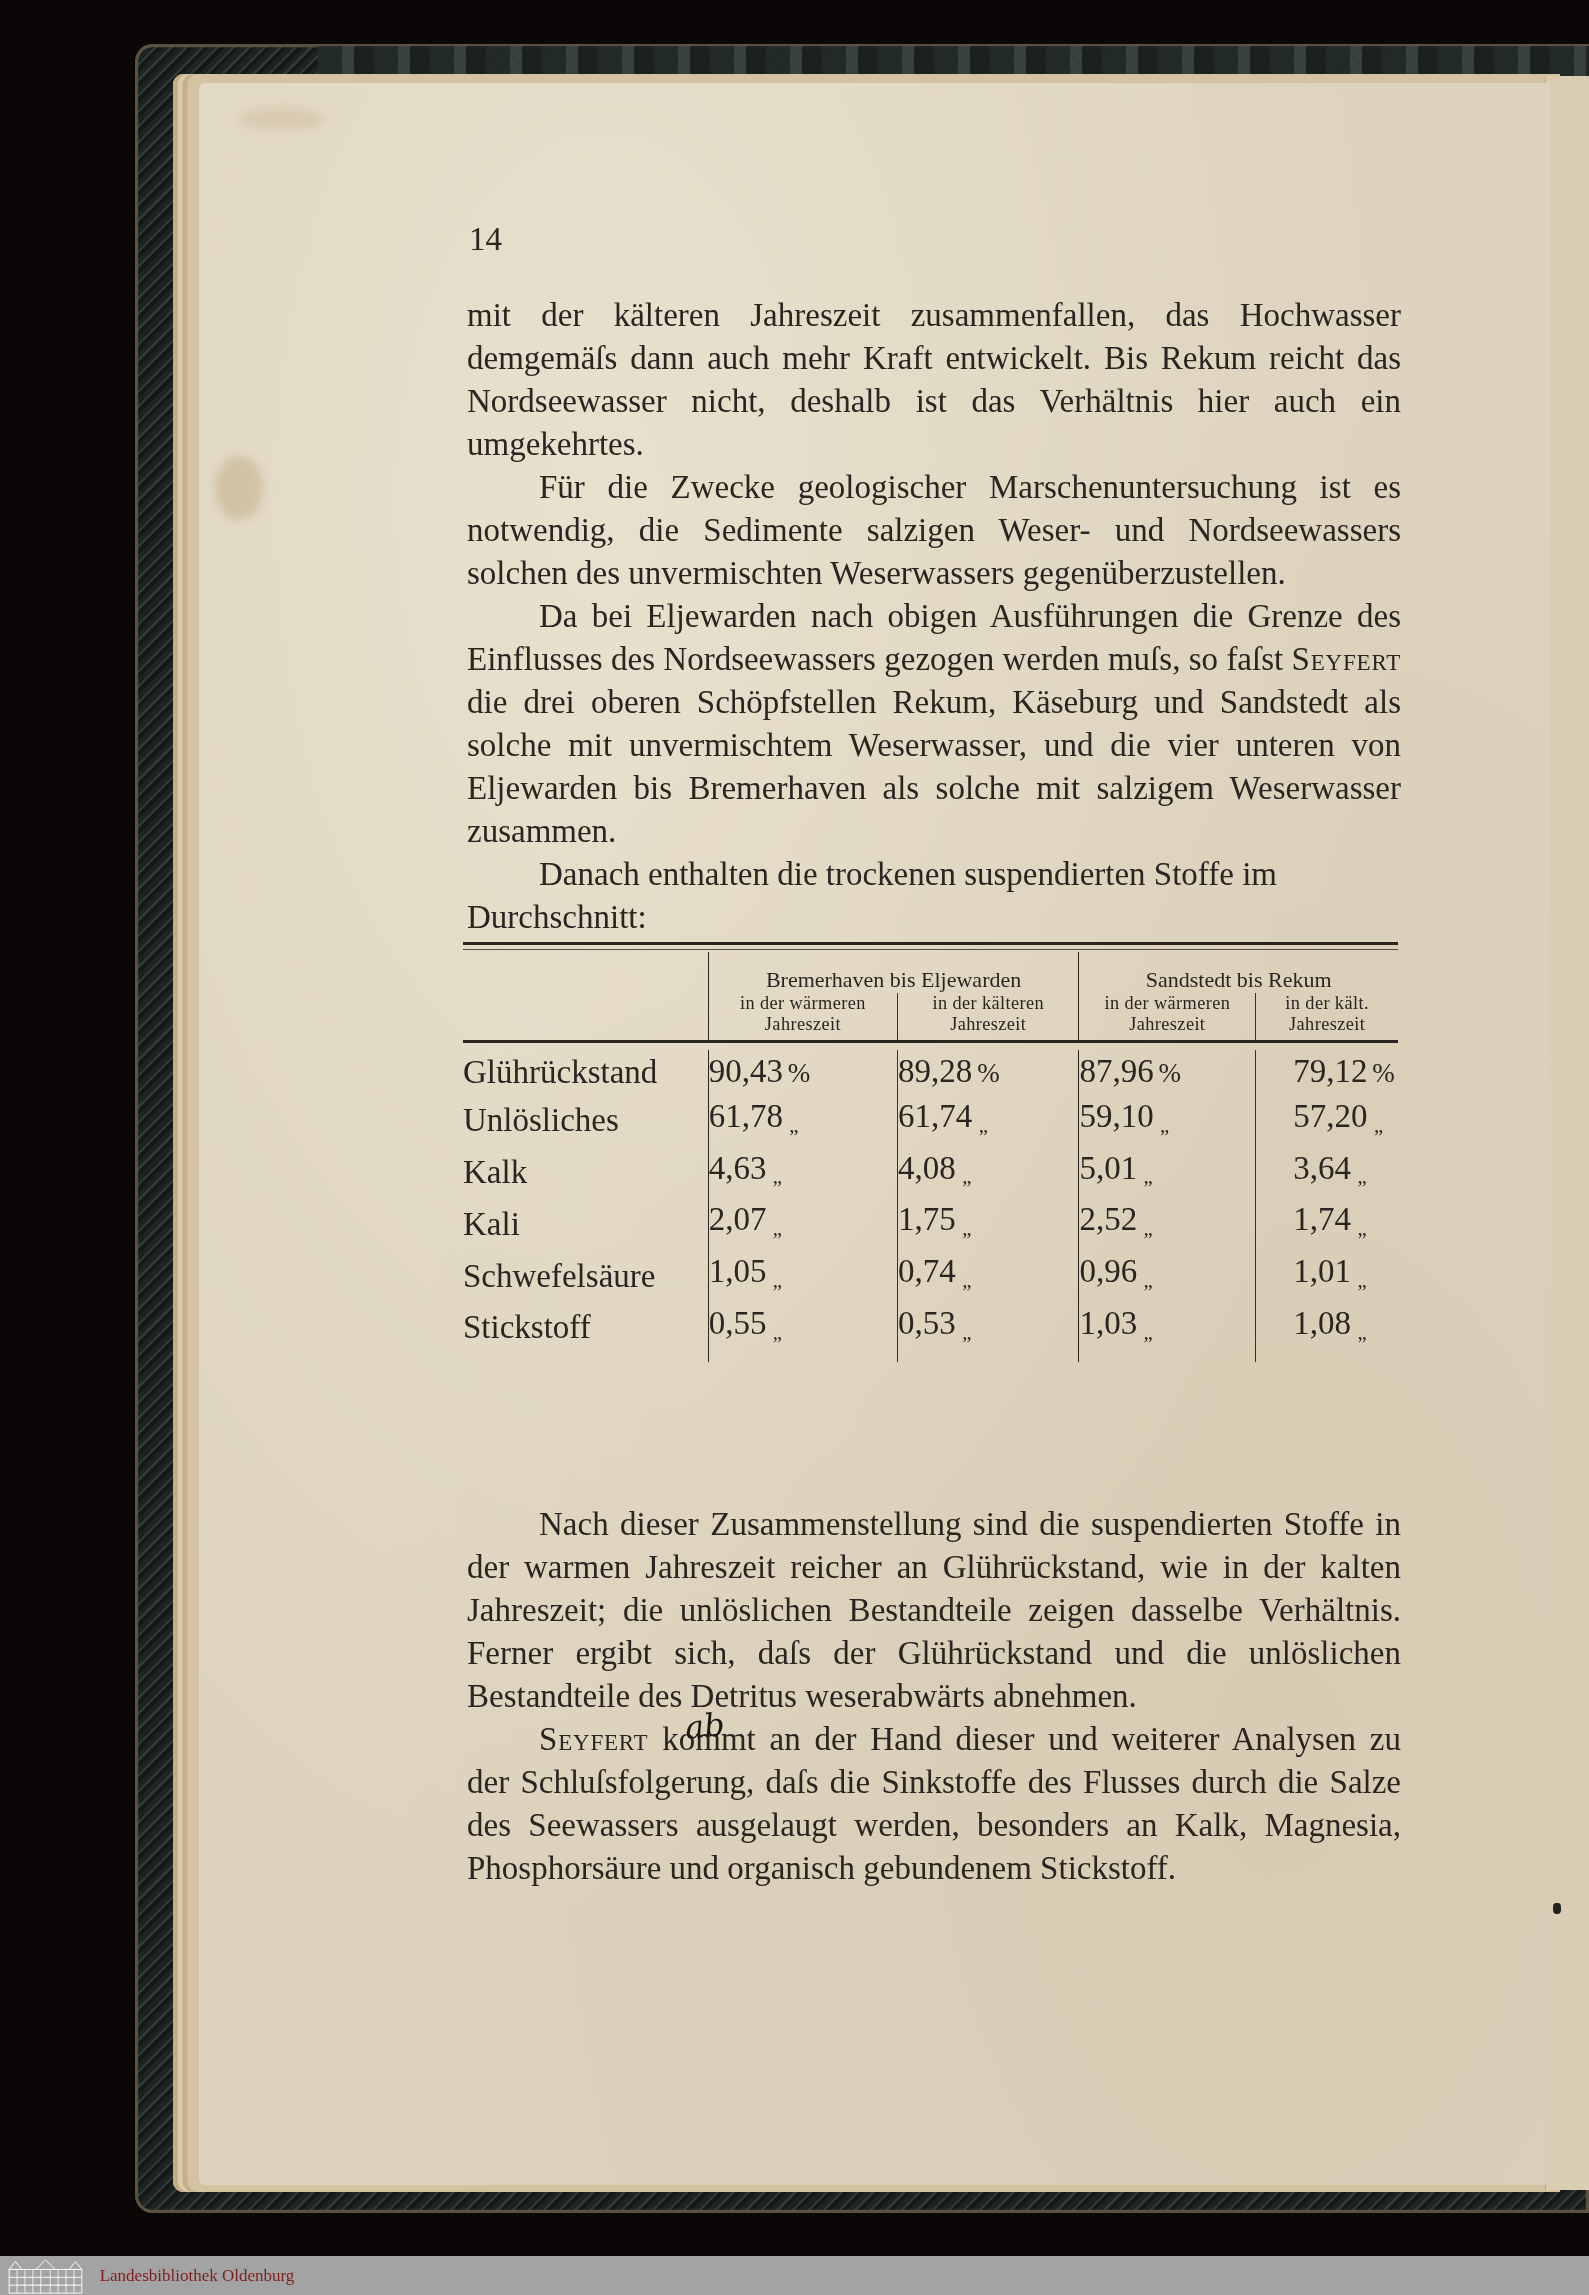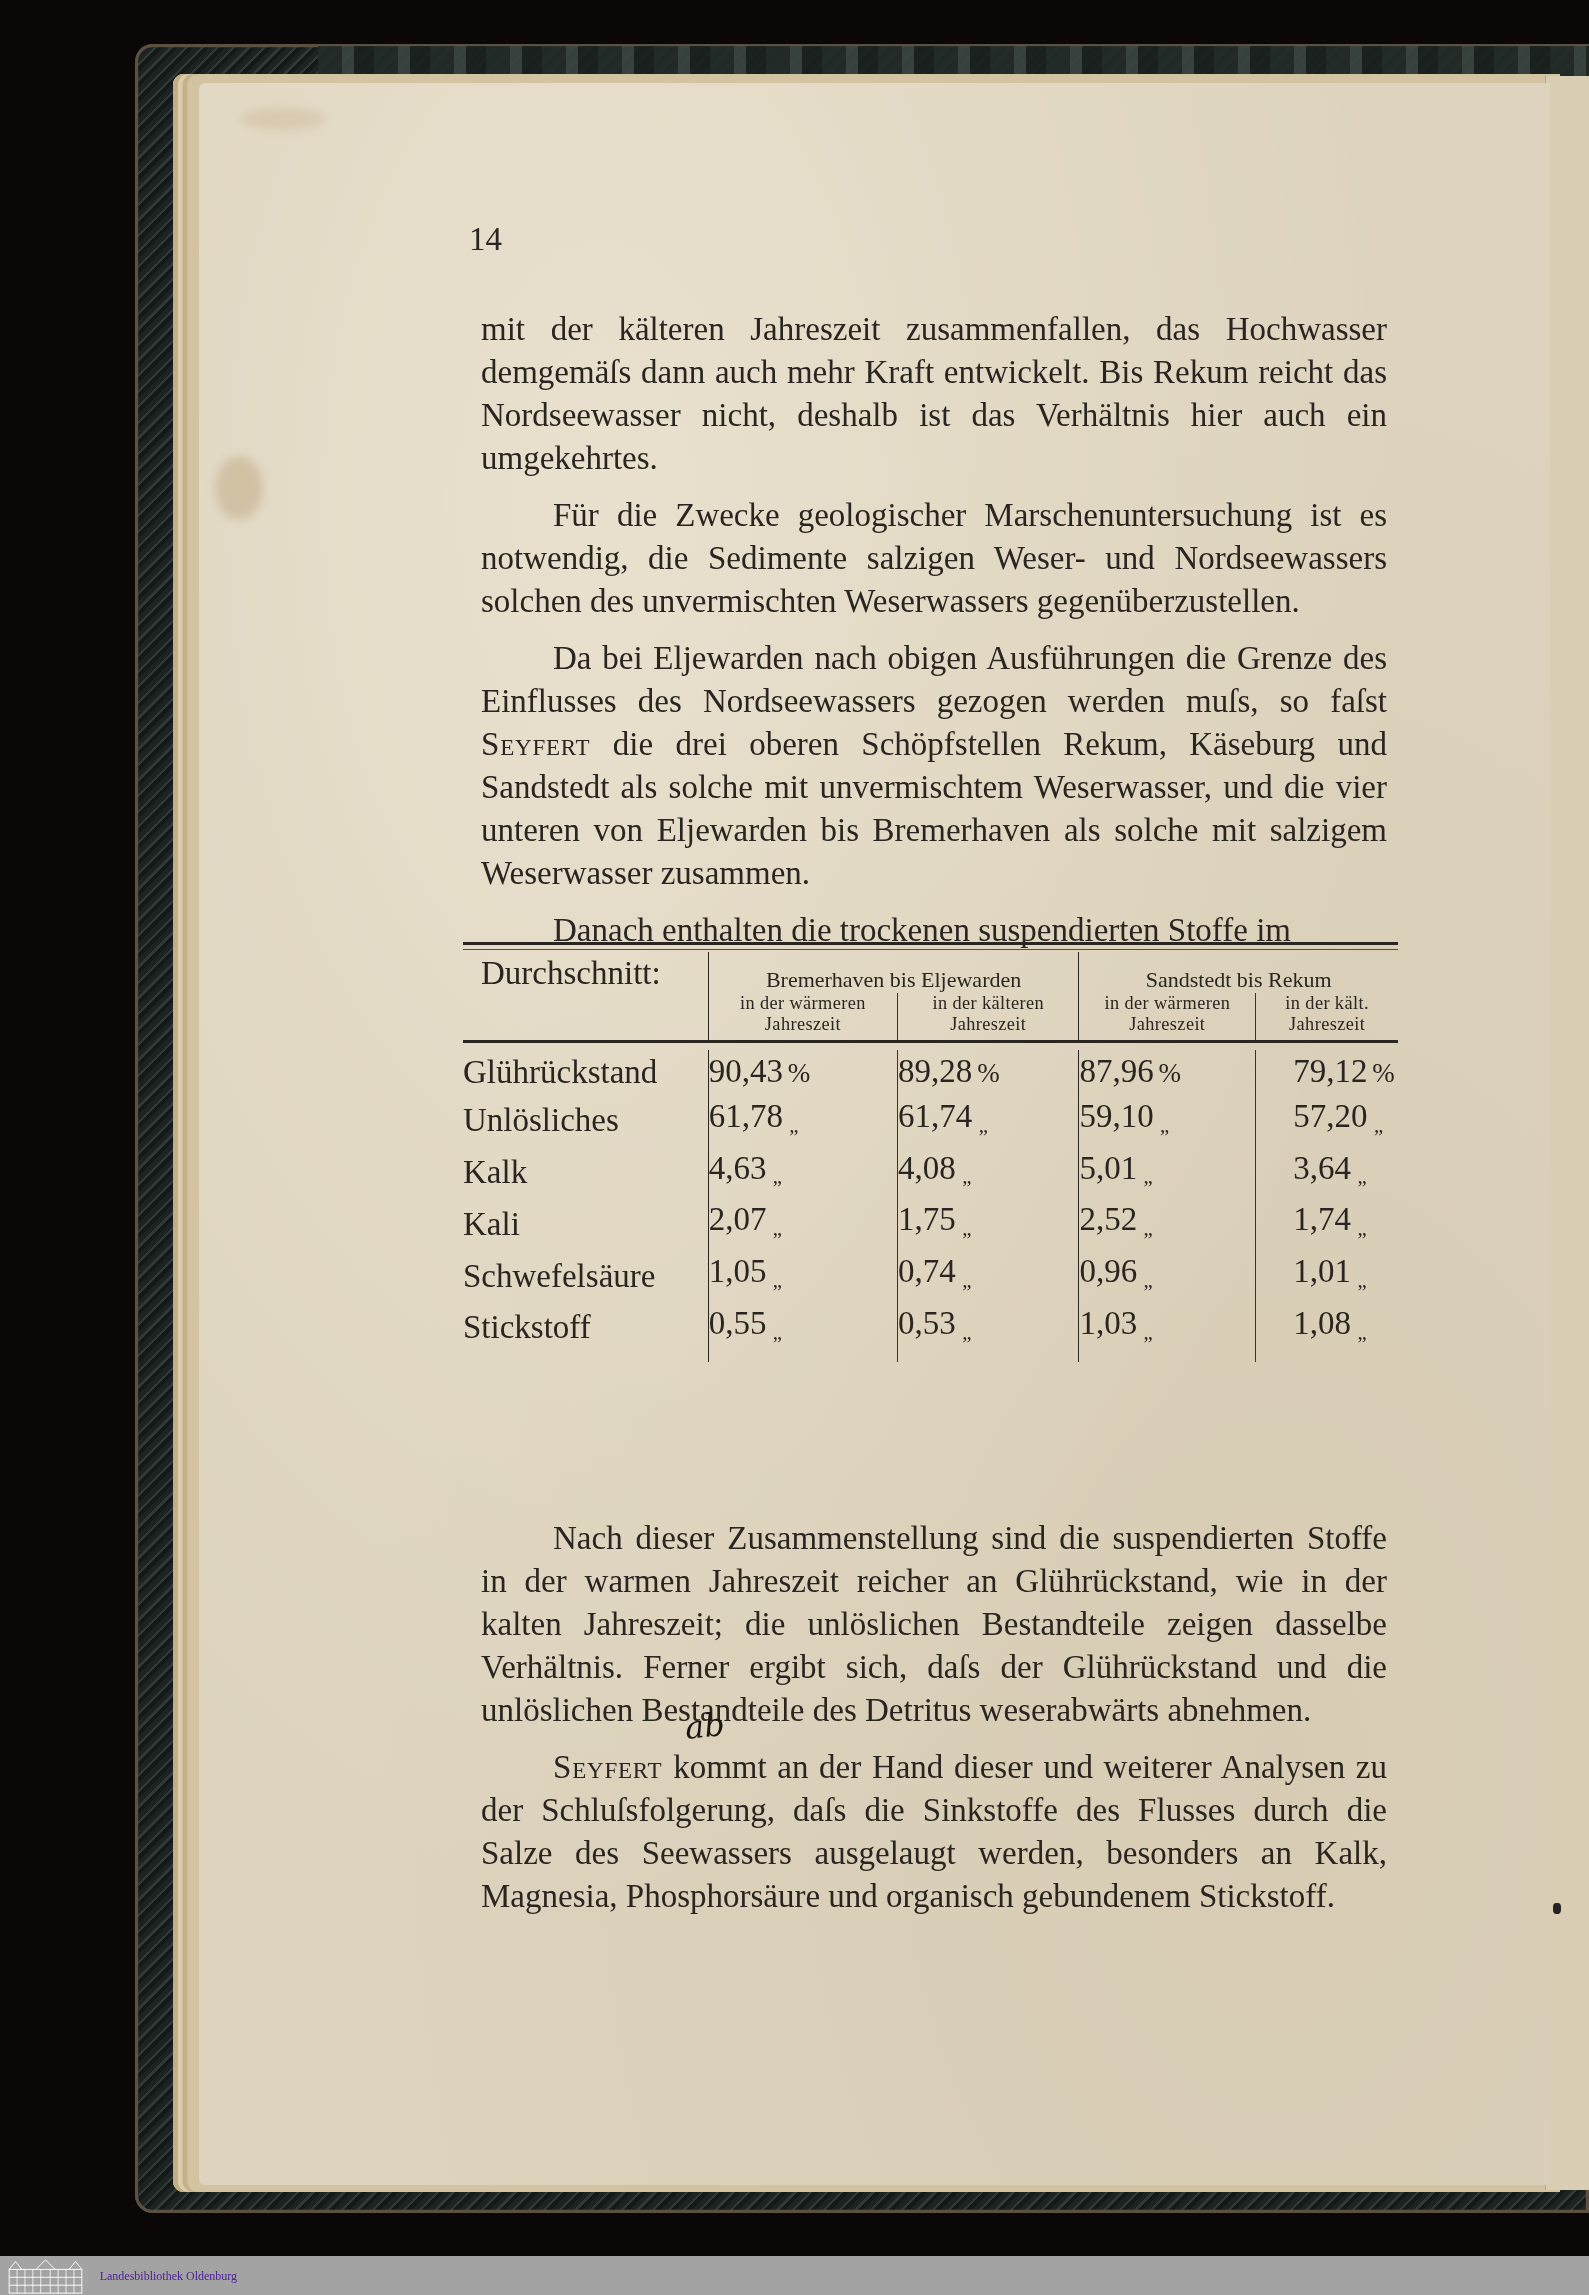--- a/index.html
+++ b/index.html
@@ -43,21 +43,21 @@
 
   .text {
     position:absolute; color:#2a2520;
     font-family:"Liberation Serif", serif;
   }
   .page-number { left:469px; top:221px; font-size:33px; }
   .body-text {
     left:467px; width:934px; font-size:33px; line-height:43px;
     text-align:justify; hyphens:manual;
   }
-  .body-text p { margin:14px; }
+  .body-text p { margin:0; }
   .body-text p.indent { text-indent:72px; }
   .smallcaps { font-variant:small-caps; letter-spacing:0.8px; }
   .p1 { top:294px; }
   .p4 { top:1503px; }
 
   
   .table-wrap { position:absolute; left:463px; top:942px; width:935px; }
   .rule-double { border-top:3.2px solid #2a2520; height:4px; border-bottom:1.6px solid #554d42; margin-bottom:1.6px; }
   table { border-collapse:collapse; width:100%; color:#2a2520; font-family:"Liberation Serif", serif; }
   th, td { padding:0; }
@@ -84,21 +84,21 @@
   }
   .margin-mark { position:absolute; left:1553px; top:1903px; width:8px; height:11px; background:#222; border-radius:40%; }
 
   
   .footer {
     position:absolute; left:0; top:2256px; width:1589px; height:40px; background:#a3a3a3;
     display:flex; align-items:center;
   }
   .footer-logo { width:79px; height:37px; margin-left:6.4px; }
   .footer-name {
-    color:#4c1d95; font-family:"Liberation Serif", serif; font-size:12px; margin-left:14.3px;
+    color:#7f1d1d; font-family:"Liberation Serif", serif; font-size:17px; margin-left:14.3px;
   }
 </style>
 </head>
 <body>
 
 <div class="cover"></div>
 <div class="cover-top-band"></div>
 <div class="leaves"></div>
 <div class="page-right-edge"></div>
 <div class="page">

